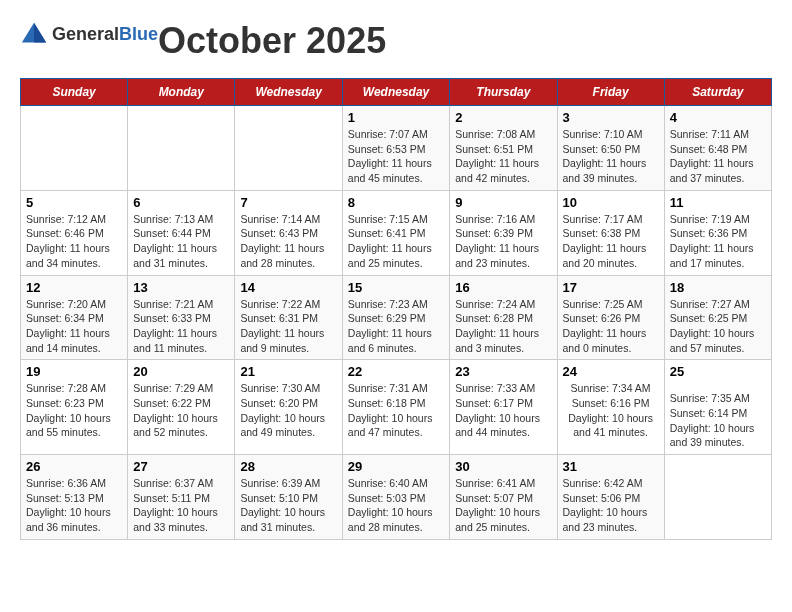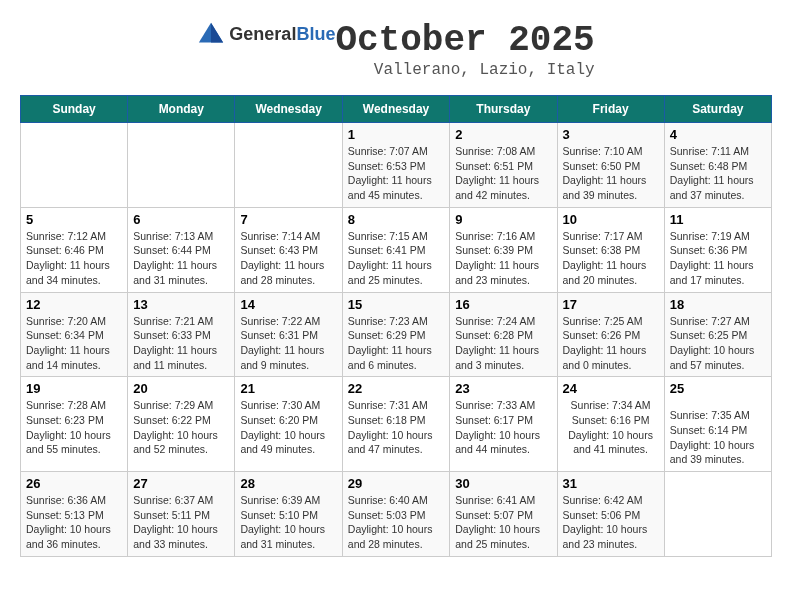--- a/index.html
+++ b/index.html
@@ -5,21 +5,21 @@
     * { box-sizing: border-box; margin: 0; padding: 0; }
     body {
       font-family: Arial, sans-serif;
       background: #fff;
       width: 792px;
       min-height: 612px;
       padding: 20px;
     }
     .header {
       display: flex;
-      justify-content: center;
+      justify-content: flex-start;
       align-items: flex-start;
       margin-bottom: 16px;
     }
     .logo {
       display: flex;
       align-items: center;
       gap: 4px;
     }
     .logo-text-general {
       font-size: 18px;
@@ -30,44 +30,44 @@
       font-size: 18px;
       font-weight: bold;
       color: #2a6ab5;
     }
     .logo-icon {
       width: 28px;
       height: 28px;
     }
     .title-block {
       text-align: right;
-      font-family: Liberation Mono, monospace;
     }
     .title-month {
       font-size: 36px;
       font-weight: bold;
       color: #333;
     }
     .title-location {
       font-size: 16px;
       color: #555;
     }
     table {
       width: 100%;
       border-collapse: collapse;
       font-size: 11px;
     }
     thead tr th {
-      background-color: #0f766e;
+      background-color: #b91c1c;
       color: #fff;
       text-align: center;
       padding: 6px 0;
       font-size: 12px;
       font-weight: bold;
       border: 1px solid #1a5aa5;
+      font-style: italic;
     }
     tbody tr td {
       border: 1px solid #ccc;
       vertical-align: top;
       padding: 4px 5px;
       width: 108px;
       min-height: 70px;
       background: #fff;
     }
     tbody tr:nth-child(odd) td {
@@ -96,21 +96,20 @@
     <svg class="logo-icon" viewBox="0 0 30 30" xmlns="http://www.w3.org/2000/svg">
       <polygon points="15,3 28,24 2,24" fill="#2a6ab5"></polygon>
       <polygon points="15,3 28,24 15,24" fill="#1a4a95"></polygon>
     </svg>
     <div>
       <span class="logo-text-general">General</span><span class="logo-text-blue">Blue</span>
     </div>
   </div>
   <div class="title-block">
     <div class="title-month">October 2025</div>
-    <div class="title-location">Vallerano, Lazio, Italy</div>
   </div>
 </div>
 
 <table>
   <thead>
     <tr>
     <th>Sunday</th>
         <th>Monday</th>
         <th>Wednesday</th>
         <th>Wednesday</th>

